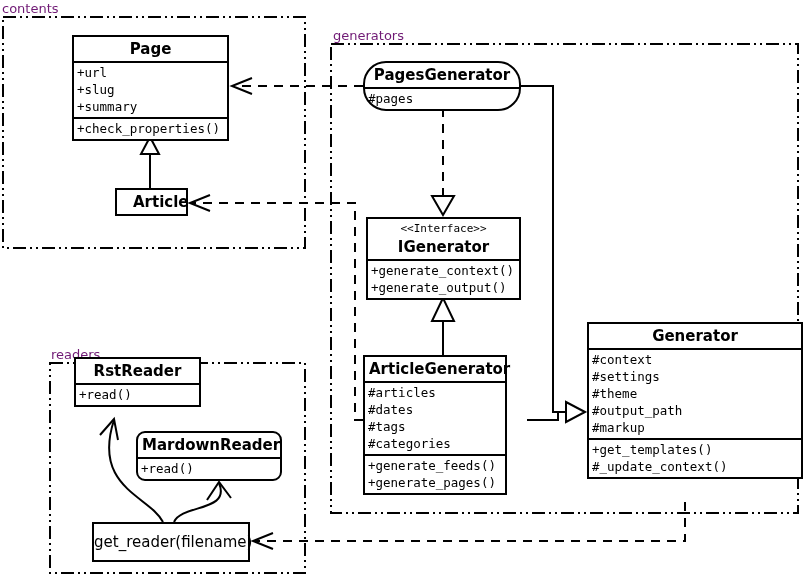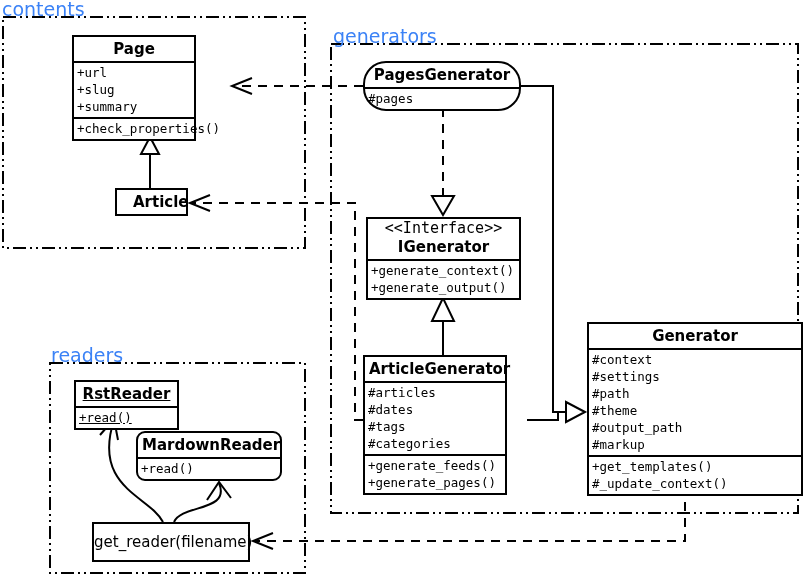--- a/index.html
+++ b/index.html
@@ -9,34 +9,34 @@
     overflow:hidden;
   }
   svg{position:absolute;left:0;top:0;}
   svg .pkg{fill:none;stroke:#000;stroke-width:2;stroke-dasharray:13 4 2 4 2 4;}
   svg .solid{fill:none;stroke:#000;stroke-width:2;}
   svg .dashed{fill:none;stroke:#000;stroke-width:2;stroke-dasharray:9 7;}
   svg .tri{fill:#ffffff;stroke:#000;stroke-width:2;stroke-linejoin:miter;}
   svg .open{fill:none;stroke:#000;stroke-width:2;stroke-linejoin:miter;}
 
   .pkg-label{
-    position:absolute;font-size:19px;line-height:16px;color:#3b82f6;
+    position:absolute;font-size:13px;line-height:16px;color:#701a75;
     background:transparent;white-space:nowrap;
   }
   .class-box{
     position:absolute;background:#ffffff;border:2px solid #000;
     box-sizing:border-box;
   }
   .class-title{
     font-weight:bold;font-size:15px;line-height:24px;text-align:center;
     padding:0 4px;white-space:nowrap;
   }
   .stereotype{
     font-family:"DejaVu Sans Mono","Liberation Mono",monospace;
-    font-size:15px;line-height:15px;text-align:center;padding-top:2px;
+    font-size:11px;line-height:15px;text-align:center;padding-top:2px;
     white-space:nowrap;
   }
   .stereo-title{line-height:22px;padding-bottom:1px;}
   .compartment{border-top:2px solid #000;padding:1px 0 2px 0;}
   .member{
     font-family:"DejaVu Sans Mono","Liberation Mono",monospace;
     font-size:12.5px;line-height:17px;padding:0 3px;white-space:pre;
   }
   .fn-box{
     position:absolute;background:#ffffff;border:2px solid #000;
@@ -80,21 +80,21 @@
     <polyline class="open" points="118,440 114,419 100,435"></polyline>
 
     <path class="solid" d="M174,522 C182,504 231,512 219,483"></path>
     <polyline class="open" points="207,500 219,482 231,498"></polyline>
   </svg>
 
   <div class="pkg-label" style="left:2px;top:1px;">contents</div>
   <div class="pkg-label" style="left:333px;top:28px;">generators</div>
   <div class="pkg-label" style="left:51px;top:347px;">readers</div>
 
-  <div class="class-box" style="left:72px;top:35px;width:124px;">
+  <div class="class-box" style="left:72px;top:35px;width:157px;">
     <div class="class-title">Page</div>
     <div class="compartment">
         <div class="member">+url</div>
         <div class="member">+slug</div>
         <div class="member">+summary</div>
       </div>
     <div class="compartment">
         <div class="member">+check_properties()</div>
       </div>
   </div>
@@ -131,32 +131,31 @@
         <div class="member">+generate_feeds()</div>
         <div class="member">+generate_pages()</div>
       </div>
   </div>
 
   <div class="class-box" style="left:587px;top:322px;width:216px;">
     <div class="class-title">Generator</div>
     <div class="compartment">
         <div class="member">#context</div>
         <div class="member">#settings</div>
-        <div class="member">#path</div>
         <div class="member">#theme</div>
         <div class="member">#output_path</div>
         <div class="member">#markup</div>
       </div>
     <div class="compartment">
         <div class="member">+get_templates()</div>
         <div class="member">#_update_context()</div>
       </div>
   </div>
 
-  <div class="class-box" style="left:74px;top:380px;width:105px;text-decoration:underline;">
+  <div class="class-box" style="left:74px;top:357px;width:127px;">
     <div class="class-title">RstReader</div>
     <div class="compartment">
         <div class="member">+read()</div>
       </div>
   </div>
 
   <div class="class-box" style="left:136px;top:431px;width:146px;border-radius:9px;">
     <div class="class-title">MardownReader</div>
     <div class="compartment">
         <div class="member">+read()</div>

